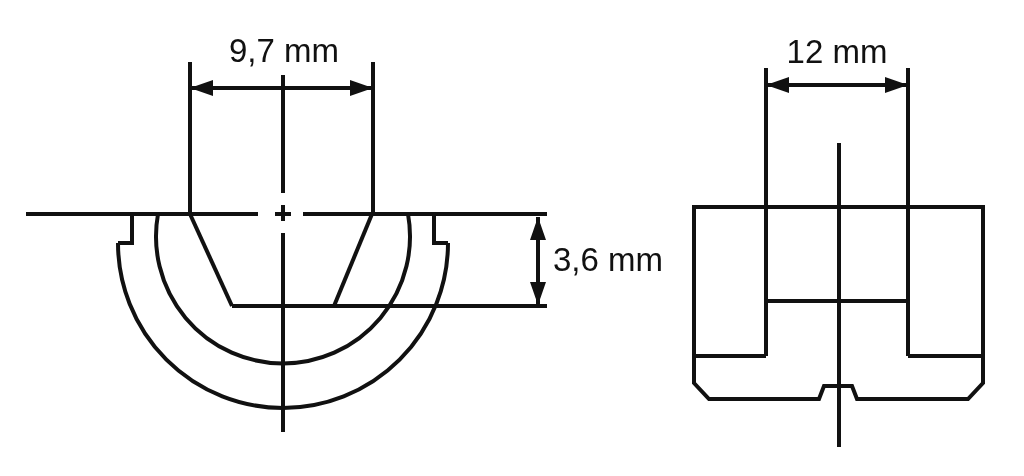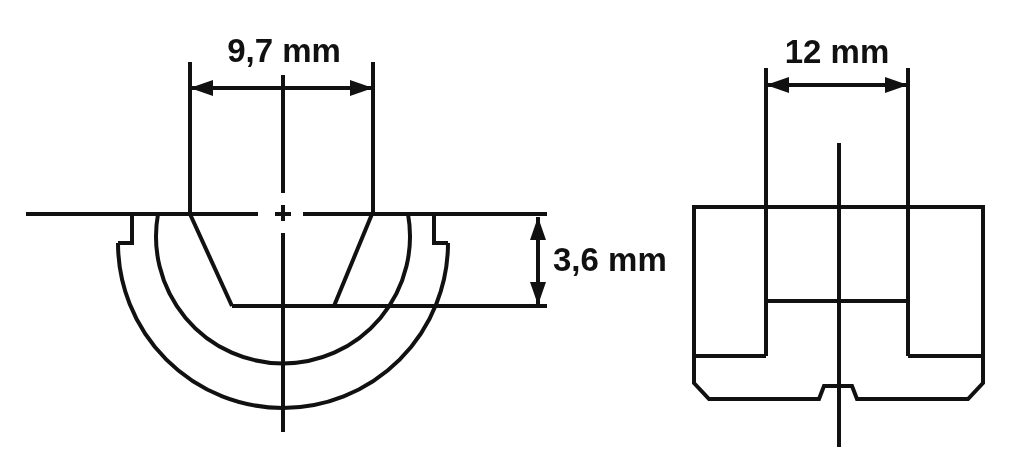--- a/index.html
+++ b/index.html
@@ -6,21 +6,20 @@
     margin: 0;
     padding: 0;
     background: #ffffff;
   }
   .canvas {
     position: relative;
     width: 1024px;
     height: 476px;
     background: #ffffff;
     overflow: hidden;
-    font-weight: bold;
   }
   svg {
     display: block;
   }
   .dim-label {
     font-family: "Liberation Sans", sans-serif;
     font-size: 33px;
     fill: #111111;
   }
   .stroke {

